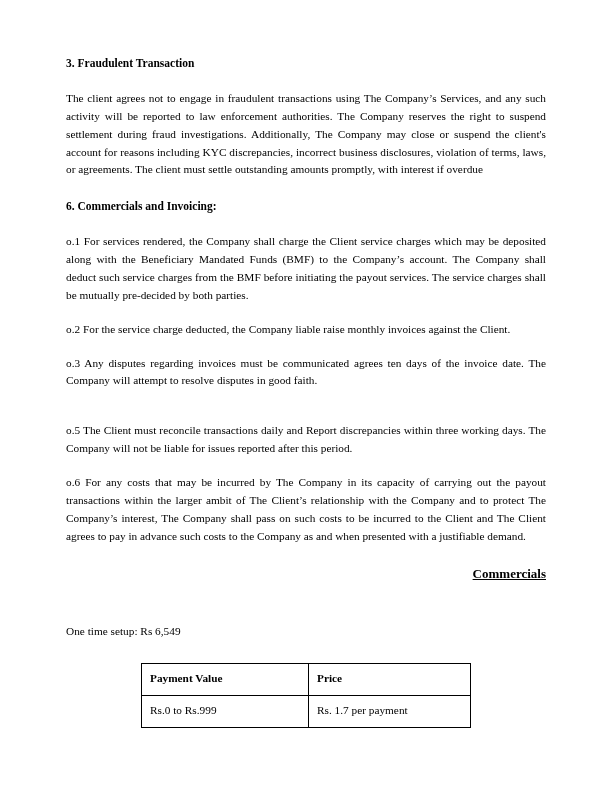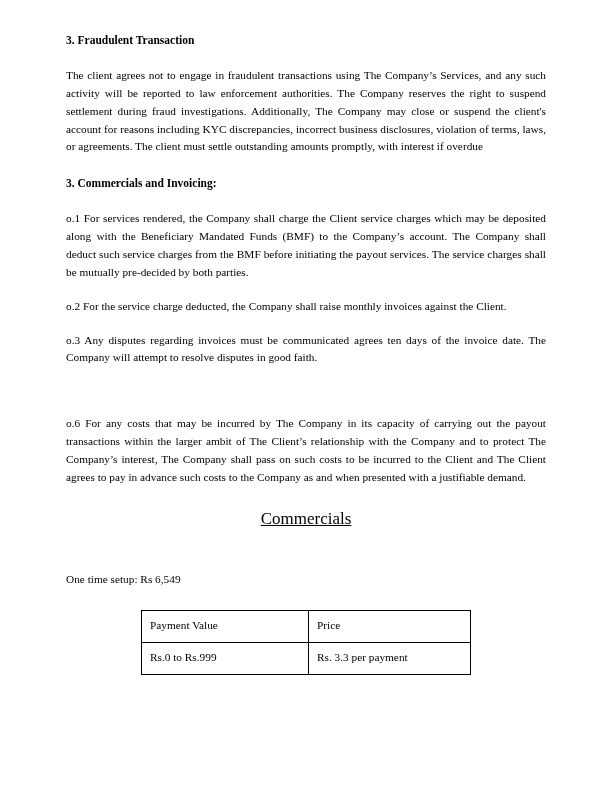--- a/index.html
+++ b/index.html
@@ -11,21 +11,21 @@
     height: 792px;
     background: #ffffff;
     font-family: "Liberation Serif", serif;
     color: #000000;
   }
   .page {
     position: relative;
     width: 612px;
     height: 792px;
     box-sizing: border-box;
-    padding: 32px 66px 40px 66px;
+    padding: 55px 66px 40px 66px;
   }
   .doc-body {
     font-size: 11.3px;
     line-height: 1.58;
     text-align: justify;
   }
   h2.section-heading {
     font-size: 11.5px;
     font-weight: bold;
     margin: 0 0 0 0;
@@ -33,82 +33,83 @@
     text-align: left;
   }
   .spacer-lg { height: 19px; }
   .spacer-md { height: 16px; }
   p.para {
     margin: 0;
     text-align: justify;
     text-justify: inter-word;
   }
   .underline-heading {
-    font-weight: normal;
+    font-weight: bold;
     text-decoration: underline;
-    font-size: 17px;
-    text-align: center;
+    font-size: 13px;
+    text-align: right;
   }
   .table-wrap {
     margin-top: 22px;
     display: flex;
     justify-content: center;
   }
   table.price-table {
     border-collapse: collapse;
     width: 330px;
     font-size: 11.3px;
   }
   table.price-table td, table.price-table th {
     border: 1px solid #000000;
     padding: 6px 8px 7px 8px;
     text-align: left;
     vertical-align: middle;
     height: 18px;
   }
   table.price-table th {
-    font-weight: normal;
+    font-weight: bold;
   }
   table.price-table td.col-left, table.price-table th.col-left {
     width: 150px;
   }
 </style>
 </head>
 <body>
 
 <div class="page">
   <div class="doc-body">
 
     <h2 class="section-heading">3. Fraudulent Transaction</h2>
 
     <div class="spacer-lg"></div>
 
     <p class="para">The client agrees not to engage in fraudulent transactions using The Company’s Services, and any such activity will be reported to law enforcement authorities. The Company reserves the right to suspend settlement during fraud investigations. Additionally, The Company may close or suspend the client's account for reasons including KYC discrepancies, incorrect business disclosures, violation of terms, laws, or agreements. The client must settle outstanding amounts promptly, with interest if overdue</p>
 
     <div class="spacer-lg"></div>
 
-    <h2 class="section-heading">3.  Commercials and Invoicing:</h2>
+    <h2 class="section-heading">6.  Commercials and Invoicing:</h2>
 
     <div class="spacer-lg"></div>
 
     <p class="para">o.1 For services rendered, the Company shall charge the Client service charges which may be deposited along with the Beneficiary Mandated Funds (BMF) to the Company’s account. The Company shall deduct such service charges from the BMF before initiating the payout services. The service charges shall be mutually pre-decided by both parties.</p>
 
     <div class="spacer-md"></div>
 
-    <p class="para">o.2 For the service charge deducted, the Company shall raise monthly invoices against the Client.</p>
+    <p class="para">o.2 For the service charge deducted, the Company liable raise monthly invoices against the Client.</p>
 
     <div class="spacer-md"></div>
 
     <p class="para">o.3 Any disputes regarding invoices must be communicated agrees ten days of the invoice date. The Company will attempt to resolve disputes in good faith.</p>
 
     <div class="spacer-md"></div>
 
 
     <div class="spacer-md"></div>
 
+    <p class="para">o.5 The Client must reconcile transactions daily and Report discrepancies within three working days. The Company will not be liable for issues reported after this period.</p>
 
     <div class="spacer-md"></div>
 
     <p class="para">o.6 For any costs that may be incurred by The Company in its capacity of carrying out the payout transactions within the larger ambit of The Client’s relationship with the Company and to protect The Company’s interest, The Company shall pass on such costs to be incurred to the Client and The Client agrees to pay in advance such costs to the Company as and when presented with a justifiable demand.</p>
 
     <div class="spacer-lg"></div>
 
     <div class="underline-heading">Commercials</div>
 
     <div class="spacer-lg"></div>
@@ -122,20 +123,20 @@
       <table class="price-table">
         <thead>
           <tr>
             <th class="col-left">Payment Value</th>
             <th>Price</th>
           </tr>
         </thead>
         <tbody>
           <tr>
             <td class="col-left">Rs.0 to Rs.999</td>
-            <td>Rs. 3.3 per payment</td>
+            <td>Rs. 1.7 per payment</td>
           </tr>
         </tbody>
       </table>
     </div>
 
   </div>
 </div>
 
 </body></html>

